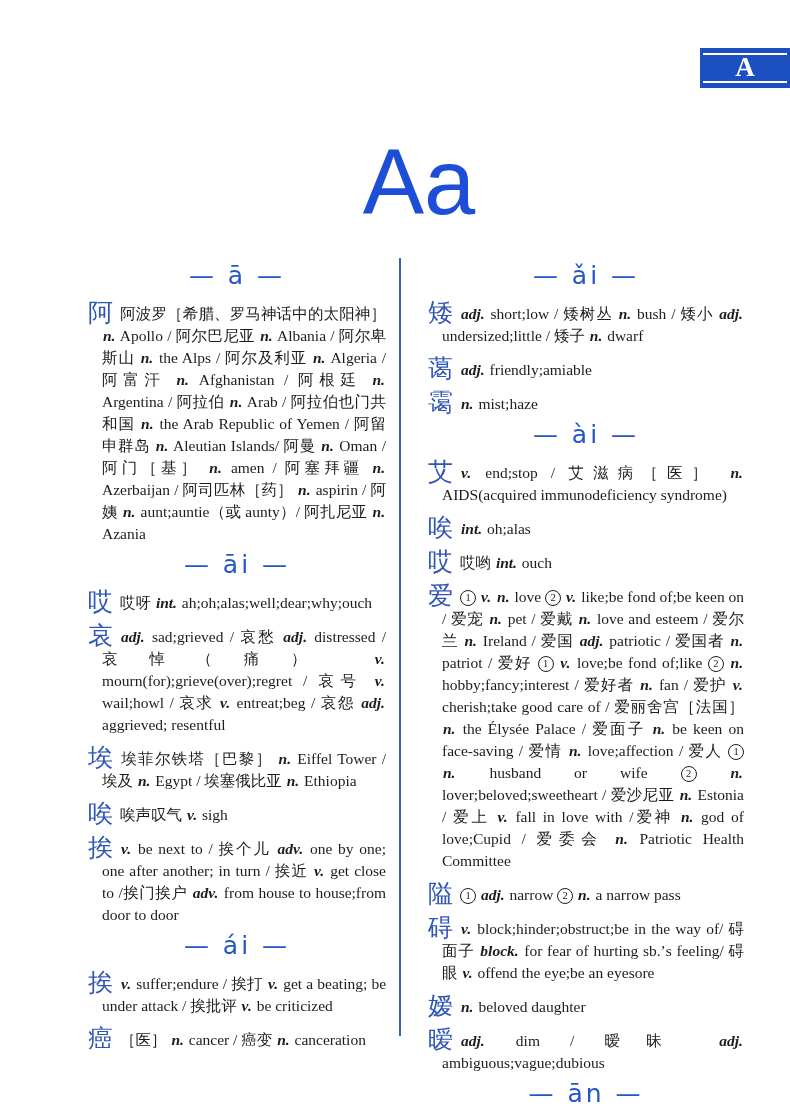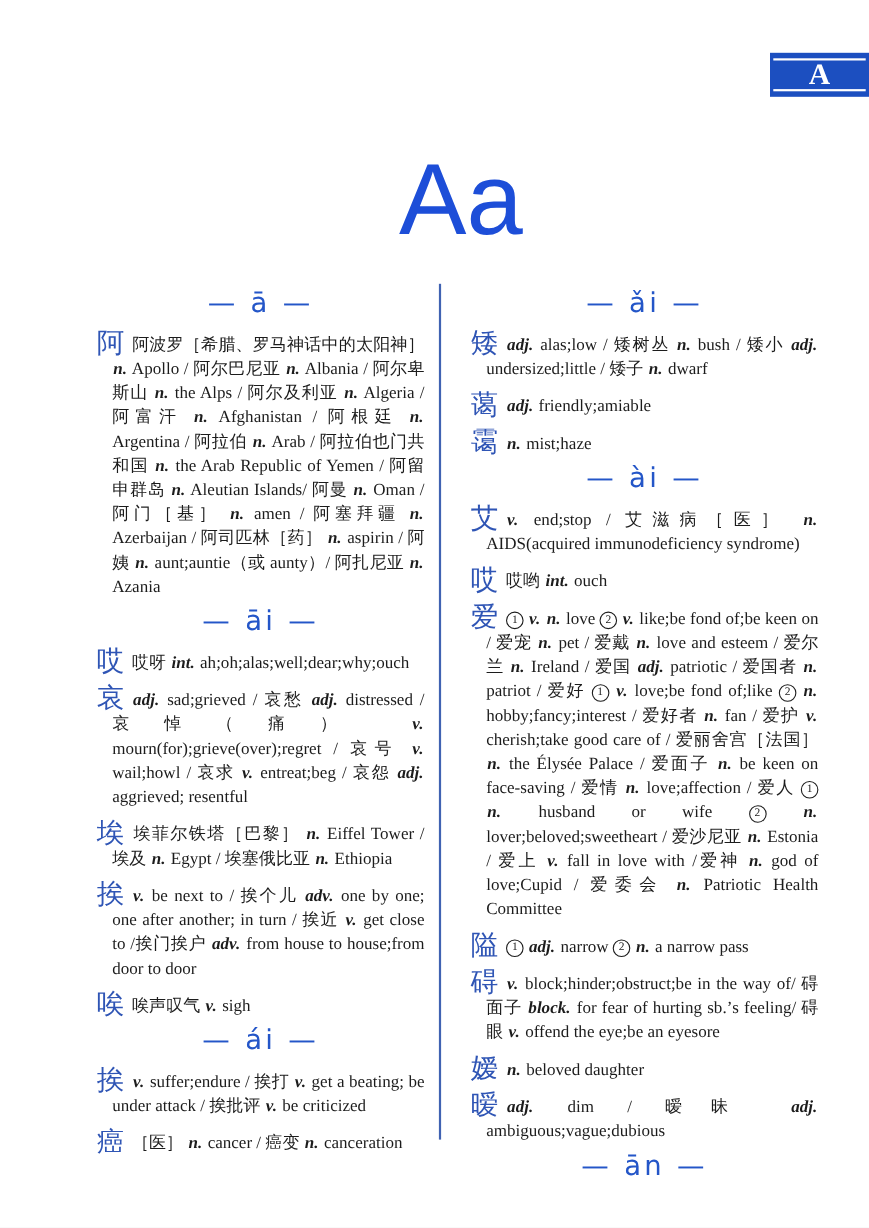--- a/index.html
+++ b/index.html
@@ -99,34 +99,35 @@
 
   <h1 class="page-title">Aa</h1>
 
   <div class="column left">
       <div class="section-header">— ā —</div>
       <div class="entry"><span class="head">阿</span><span class="txt">阿波罗［希腊、罗马神话中的太阳神］ </span><span class="pos">n.</span><span class="txt"> Apollo / 阿尔巴尼亚 </span><span class="pos">n.</span><span class="txt"> Albania / 阿尔卑斯山 </span><span class="pos">n.</span><span class="txt"> the Alps / 阿尔及利亚 </span><span class="pos">n.</span><span class="txt"> Algeria / 阿富汗 </span><span class="pos">n.</span><span class="txt"> Afghanistan / 阿根廷 </span><span class="pos">n.</span><span class="txt"> Argentina / 阿拉伯 </span><span class="pos">n.</span><span class="txt"> Arab / 阿拉伯也门共和国 </span><span class="pos">n.</span><span class="txt"> the Arab Republic of Yemen / 阿留申群岛 </span><span class="pos">n.</span><span class="txt"> Aleutian Islands/ 阿曼 </span><span class="pos">n.</span><span class="txt"> Oman / 阿门［基］ </span><span class="pos">n.</span><span class="txt"> amen / 阿塞拜疆 </span><span class="pos">n.</span><span class="txt"> Azerbaijan / 阿司匹林［药］ </span><span class="pos">n.</span><span class="txt"> aspirin / 阿姨 </span><span class="pos">n.</span><span class="txt"> aunt;auntie（或 aunty）/ 阿扎尼亚 </span><span class="pos">n.</span><span class="txt"> Azania</span></div>
       <div class="section-header">— āi —</div>
       <div class="entry"><span class="head">哎</span><span class="txt">哎呀 </span><span class="pos">int.</span><span class="txt"> ah;oh;alas;well;dear;why;ouch</span></div>
       <div class="entry"><span class="head">哀</span><span class="pos">adj.</span><span class="txt"> sad;grieved / 哀愁 </span><span class="pos">adj.</span><span class="txt"> distressed / 哀悼（痛） </span><span class="pos">v.</span><span class="txt"> mourn(for);grieve(over);regret / 哀号 </span><span class="pos">v.</span><span class="txt"> wail;howl / 哀求 </span><span class="pos">v.</span><span class="txt"> entreat;beg / 哀怨 </span><span class="pos">adj.</span><span class="txt"> aggrieved; resentful</span></div>
       <div class="entry"><span class="head">埃</span><span class="txt">埃菲尔铁塔［巴黎］ </span><span class="pos">n.</span><span class="txt"> Eiffel Tower / 埃及 </span><span class="pos">n.</span><span class="txt"> Egypt / 埃塞俄比亚 </span><span class="pos">n.</span><span class="txt"> Ethiopia</span></div>
+      <div class="entry"><span class="head">唉</span><span class="txt">唉声叹气 </span><span class="pos">v.</span><span class="txt"> sigh</span></div>
       <div class="entry"><span class="head">挨</span><span class="pos">v.</span><span class="txt"> be next to / 挨个儿 </span><span class="pos">adv.</span><span class="txt"> one by one; one after another; in turn / 挨近 </span><span class="pos">v.</span><span class="txt"> get close to /挨门挨户 </span><span class="pos">adv.</span><span class="txt"> from house to house;from door to door</span></div>
-      <div class="entry"><span class="head">唉</span><span class="txt">唉声叹气 </span><span class="pos">v.</span><span class="txt"> sigh</span></div>
       <div class="section-header">— ái —</div>
       <div class="entry"><span class="head">挨</span><span class="pos">v.</span><span class="txt"> suffer;endure / 挨打 </span><span class="pos">v.</span><span class="txt"> get a beating; be under attack / 挨批评 </span><span class="pos">v.</span><span class="txt"> be criticized</span></div>
       <div class="entry"><span class="head">癌</span><span class="txt">［医］ </span><span class="pos">n.</span><span class="txt"> cancer / 癌变 </span><span class="pos">n.</span><span class="txt"> canceration</span></div>
     </div>
   <div class="column-divider"></div>
   <div class="column right">
       <div class="section-header">— ǎi —</div>
-      <div class="entry"><span class="head">矮</span><span class="pos">adj.</span><span class="txt"> alas;low / 矮树丛 </span><span class="pos">n.</span><span class="txt"> bush / 矮小 </span><span class="pos">adj.</span><span class="txt"> undersized;little / 矮子 </span><span class="pos">n.</span><span class="txt"> dwarf</span></div>
+      <div class="entry"><span class="head">矮</span><span class="pos">adj.</span><span class="txt"> short;low / 矮树丛 </span><span class="pos">n.</span><span class="txt"> bush / 矮小 </span><span class="pos">adj.</span><span class="txt"> undersized;little / 矮子 </span><span class="pos">n.</span><span class="txt"> dwarf</span></div>
       <div class="entry"><span class="head">蔼</span><span class="pos">adj.</span><span class="txt"> friendly;amiable</span></div>
       <div class="entry"><span class="head">霭</span><span class="pos">n.</span><span class="txt"> mist;haze</span></div>
       <div class="section-header">— ài —</div>
       <div class="entry"><span class="head">艾</span><span class="pos">v.</span><span class="txt"> end;stop / 艾滋病［医］ </span><span class="pos">n.</span><span class="txt"> AIDS(acquired immunodeficiency syndrome)</span></div>
+      <div class="entry"><span class="head">唉</span><span class="pos">int.</span><span class="txt"> oh;alas</span></div>
       <div class="entry"><span class="head">哎</span><span class="txt">哎哟 </span><span class="pos">int.</span><span class="txt"> ouch</span></div>
       <div class="entry"><span class="head">爱</span><span class="circ">1</span><span class="txt"> </span><span class="pos">v.</span><span class="txt"> </span><span class="pos">n.</span><span class="txt"> love </span><span class="circ">2</span><span class="txt"> </span><span class="pos">v.</span><span class="txt"> like;be fond of;be keen on / 爱宠 </span><span class="pos">n.</span><span class="txt"> pet / 爱戴 </span><span class="pos">n.</span><span class="txt"> love and esteem / 爱尔兰 </span><span class="pos">n.</span><span class="txt"> Ireland / 爱国 </span><span class="pos">adj.</span><span class="txt"> patriotic / 爱国者 </span><span class="pos">n.</span><span class="txt"> patriot / 爱好 </span><span class="circ">1</span><span class="txt"> </span><span class="pos">v.</span><span class="txt"> love;be fond of;like </span><span class="circ">2</span><span class="txt"> </span><span class="pos">n.</span><span class="txt"> hobby;fancy;interest / 爱好者 </span><span class="pos">n.</span><span class="txt"> fan / 爱护 </span><span class="pos">v.</span><span class="txt"> cherish;take good care of / 爱丽舍宫［法国］ </span><span class="pos">n.</span><span class="txt"> the Élysée Palace / 爱面子 </span><span class="pos">n.</span><span class="txt"> be keen on face-saving / 爱情 </span><span class="pos">n.</span><span class="txt"> love;affection / 爱人 </span><span class="circ">1</span><span class="txt"> </span><span class="pos">n.</span><span class="txt"> husband or wife </span><span class="circ">2</span><span class="txt"> </span><span class="pos">n.</span><span class="txt"> lover;beloved;sweetheart / 爱沙尼亚 </span><span class="pos">n.</span><span class="txt"> Estonia / 爱上 </span><span class="pos">v.</span><span class="txt"> fall in love with /爱神 </span><span class="pos">n.</span><span class="txt"> god of love;Cupid / 爱委会 </span><span class="pos">n.</span><span class="txt"> Patriotic Health Committee</span></div>
       <div class="entry"><span class="head">隘</span><span class="circ">1</span><span class="txt"> </span><span class="pos">adj.</span><span class="txt"> narrow </span><span class="circ">2</span><span class="txt"> </span><span class="pos">n.</span><span class="txt"> a narrow pass</span></div>
       <div class="entry"><span class="head">碍</span><span class="pos">v.</span><span class="txt"> block;hinder;obstruct;be in the way of/ 碍面子 </span><span class="pos">block.</span><span class="txt"> for fear of hurting sb.ʼs feeling/ 碍眼 </span><span class="pos">v.</span><span class="txt"> offend the eye;be an eyesore</span></div>
       <div class="entry"><span class="head">嫒</span><span class="pos">n.</span><span class="txt"> beloved daughter</span></div>
       <div class="entry"><span class="head">暧</span><span class="pos">adj.</span><span class="txt"> dim / 暧昧 </span><span class="pos">adj.</span><span class="txt"> ambiguous;vague;dubious</span></div>
       <div class="section-header">— ān —</div>
     </div>
 
 </div>

